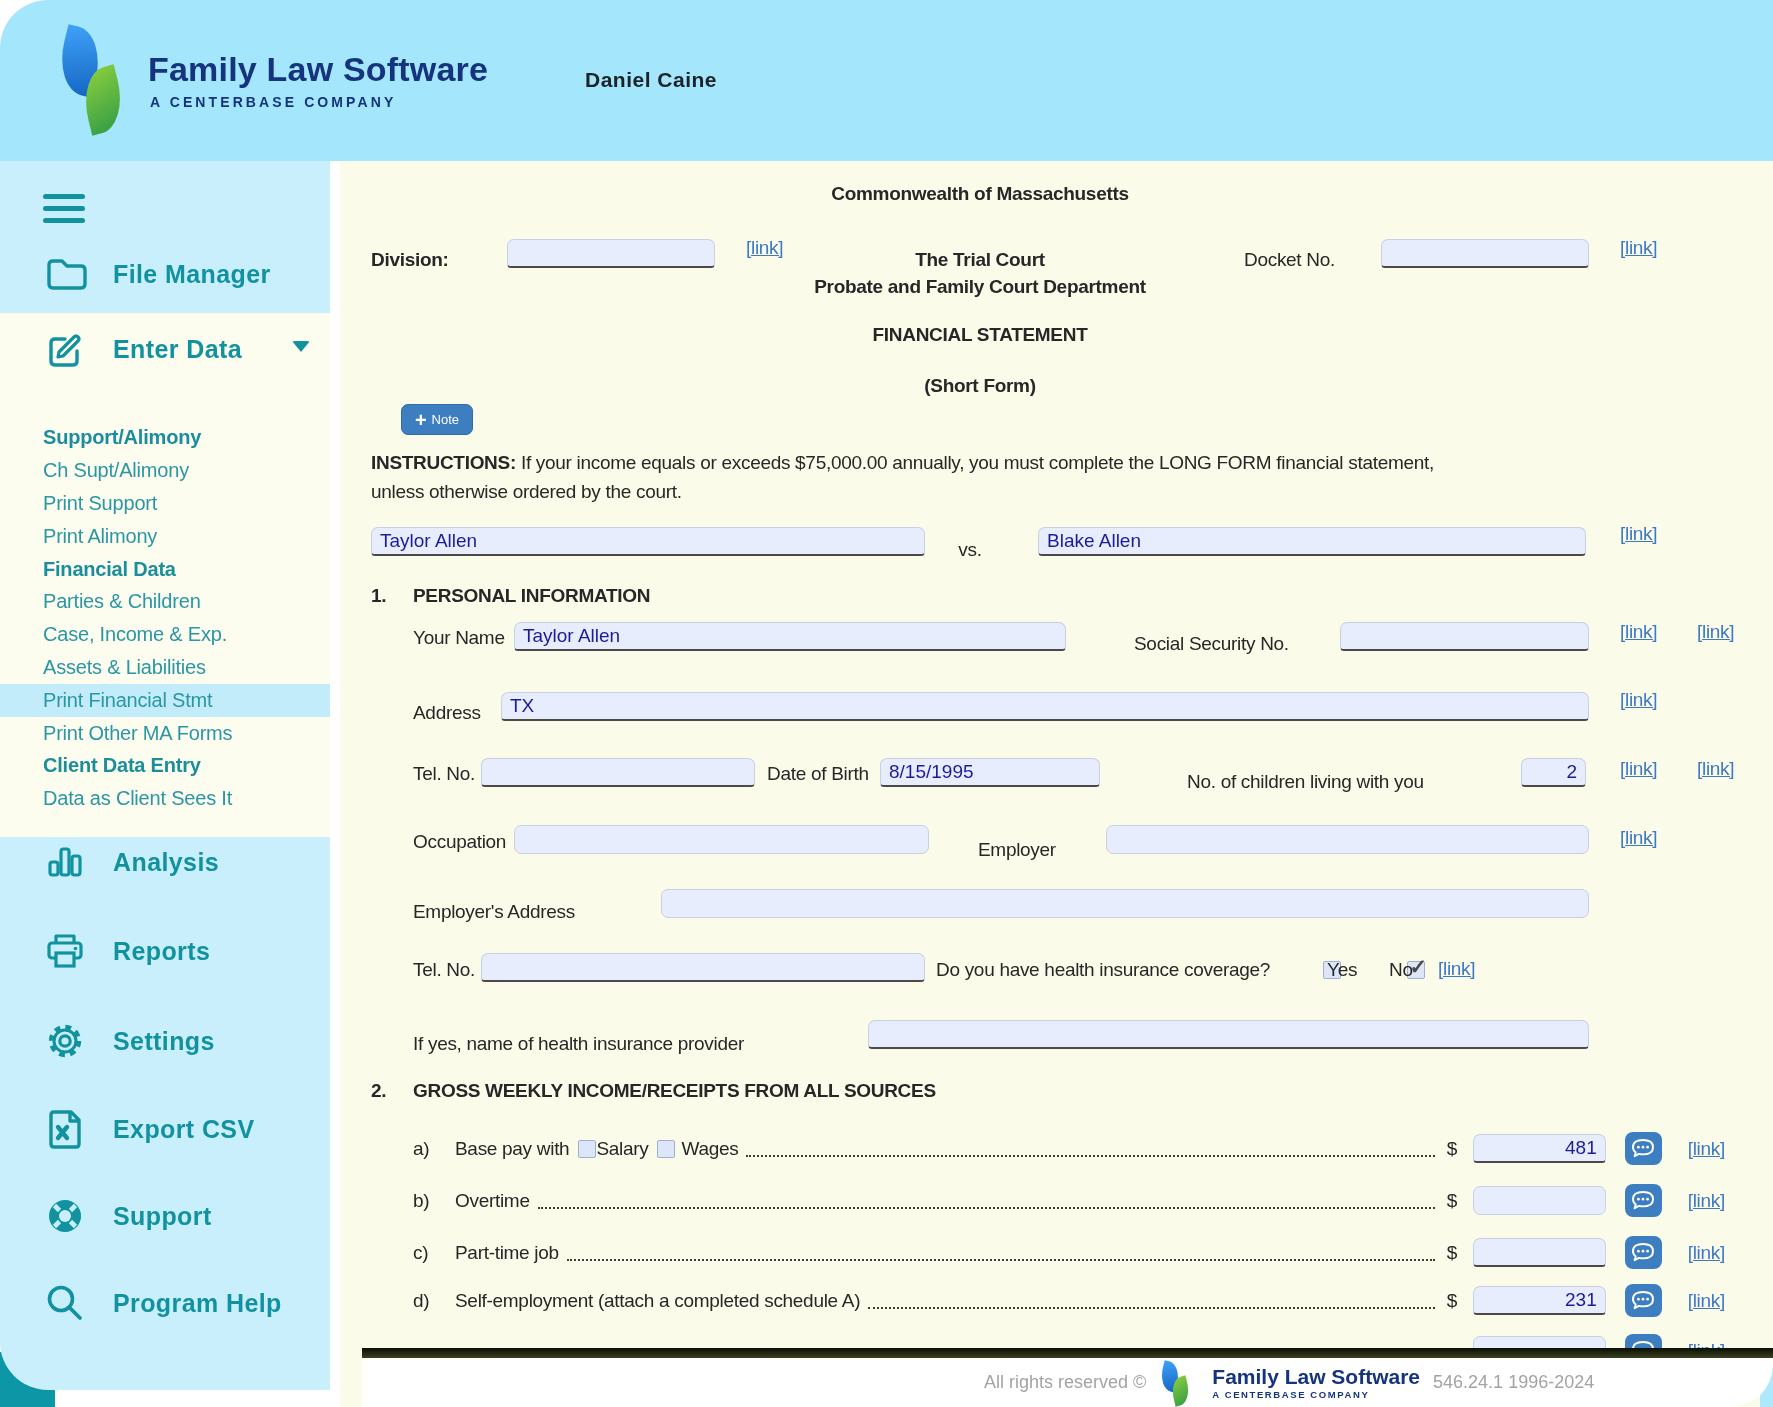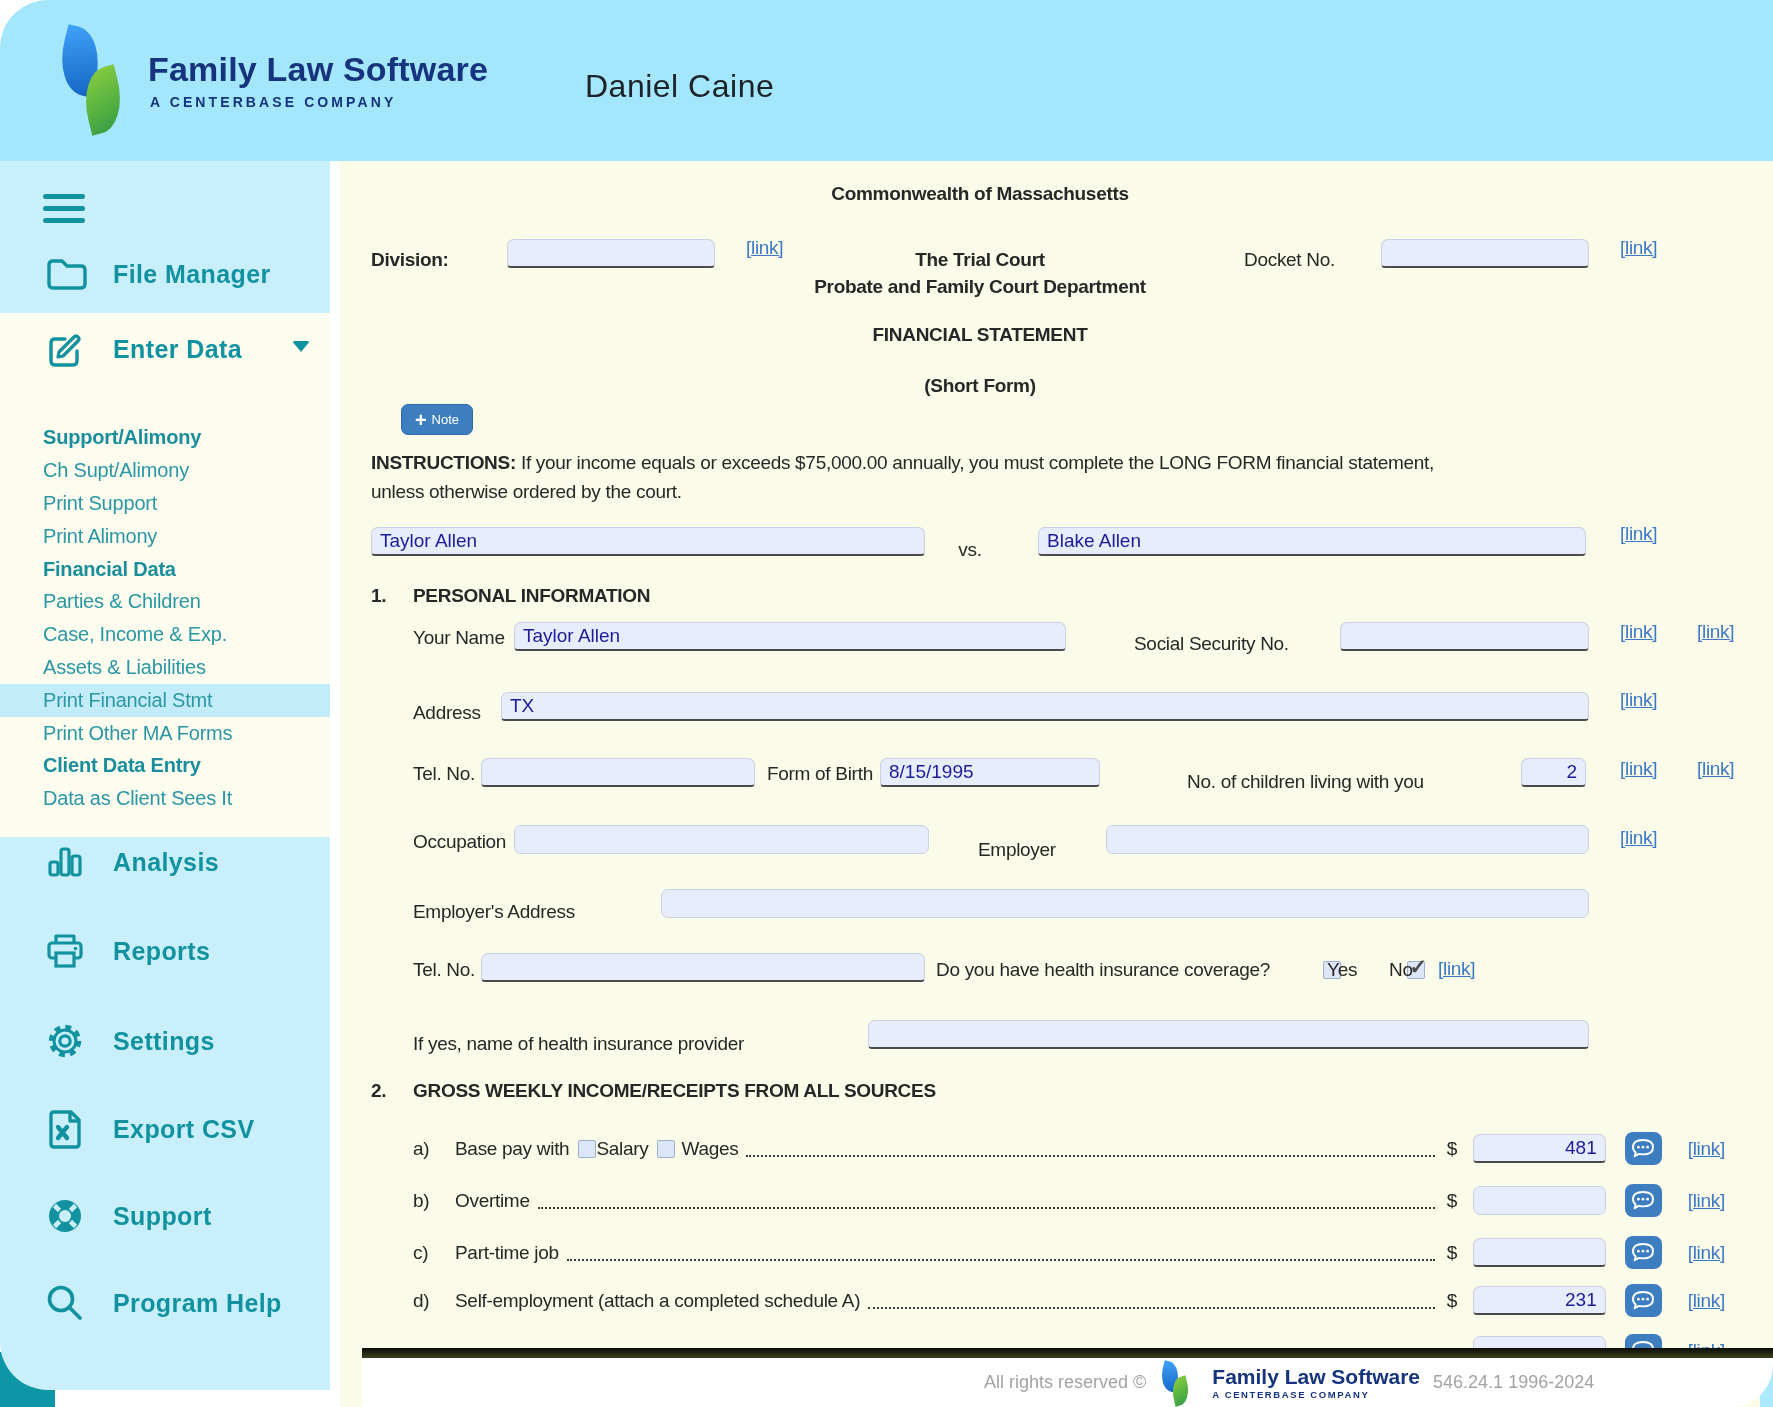--- a/index.html
+++ b/index.html
@@ -10,21 +10,21 @@
   
   .header{left:0;top:0;width:1773px;height:161px;background:#a4e6fb;border-top-left-radius:48px;}
   .logo{left:58px;top:28px;width:70px;height:104px;}
   .leaf{position:absolute;}
   .leaf-blue{width:40px;height:66px;left:2px;top:0;background:linear-gradient(160deg,#3fa2f7,#1565c4);
              border-radius:0 75% 0 75%;transform:rotate(14deg);}
   .leaf-green{width:38px;height:64px;left:26px;top:40px;background:linear-gradient(160deg,#8ed13f,#2f9a44);
               border-radius:75% 0 75% 0;transform:rotate(-14deg);}
   .brand-title{left:148px;top:50px;font-size:34px;font-weight:bold;color:#16337e;letter-spacing:0.2px;}
   .brand-sub{left:150px;top:94px;font-size:14px;font-weight:bold;color:#16337e;letter-spacing:3.1px;}
-  .user-name{left:585px;top:68px;font-size:32px;font-weight:400;color:#1b2228;letter-spacing:0.5px;text-align:right;}
+  .user-name{left:585px;top:68px;font-size:21px;font-weight:700;color:#1b2228;letter-spacing:0.5px;text-align:right;}
 
   
   .side-a{left:0;top:161px;width:330px;height:152px;background:#c9effd;}
   .side-b{left:0;top:313px;width:330px;height:524px;background:#fcfcef;}
   .side-c{left:0;top:837px;width:330px;height:553px;background:#c9effd;border-bottom-left-radius:48px;}
   .corner-bl{left:0;top:1352px;width:55px;height:55px;background:#0d97a6;}
   .side-gap{left:330px;top:161px;width:10px;height:1246px;background:#ffffff;}
 
   .hamburger{left:43px;top:194px;width:42px;height:30px;cursor:pointer;}
   .hamburger span{display:block;height:4.5px;background:#12929f;border-radius:3px;margin-bottom:7.5px;}
@@ -239,21 +239,21 @@
   <span class="abs link" style="left:1357px;top:460px;">[link]</span>
 
   
   <div class="abs fc" style="left:73px;top:541px;">Address</div>
   <input class="abs inp ul" style="left: 161px; top: 531px; width: 1088px;" value="TX">
   <span class="abs link" style="left:1280px;top:528px;">[link]</span>
 
   
   <div class="abs fc" style="left:73px;top:602px;">Tel. No.</div>
   <input class="abs inp ul" style="left: 141px; top: 597px; width: 274px;">
-  <div class="abs fc" style="left:427px;top:602px;">Form of Birth</div>
+  <div class="abs fc" style="left:427px;top:602px;">Date of Birth</div>
   <input class="abs inp ul" style="left: 540px; top: 597px; width: 220px;" value="8/15/1995">
   <div class="abs fc" style="left:847px;top:610px;">No. of children living with you</div>
   <input class="abs inp ul num" style="left: 1181px; top: 597px; width: 65px;" value="2">
   <span class="abs link" style="left:1280px;top:597px;">[link]</span>
   <span class="abs link" style="left:1357px;top:597px;">[link]</span>
 
   
   <div class="abs fc" style="left:73px;top:670px;">Occupation</div>
   <input class="abs inp" style="left: 174px; top: 664px; width: 415px;">
   <div class="abs fc" style="left:638px;top:678px;">Employer</div>

